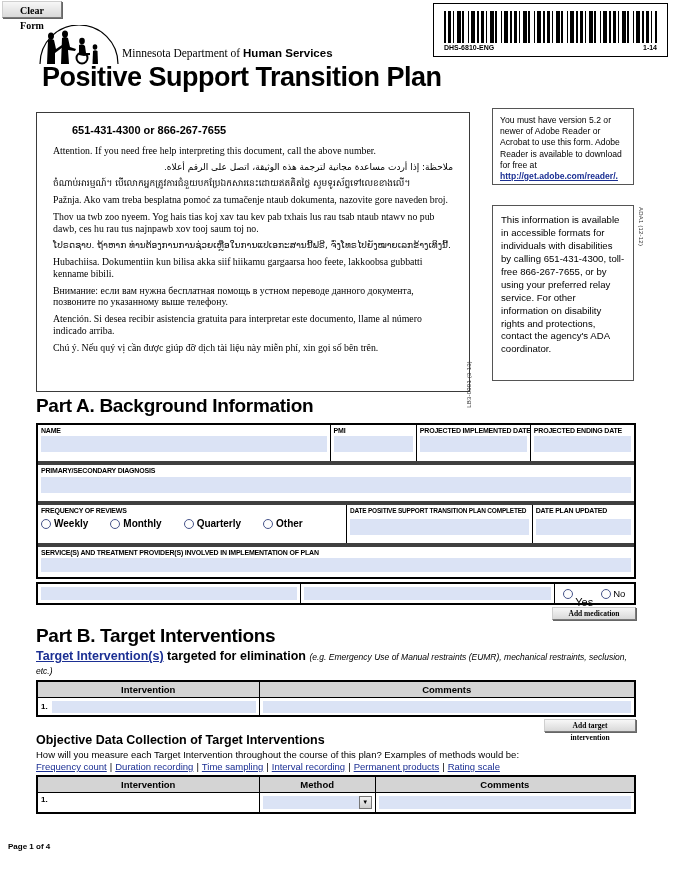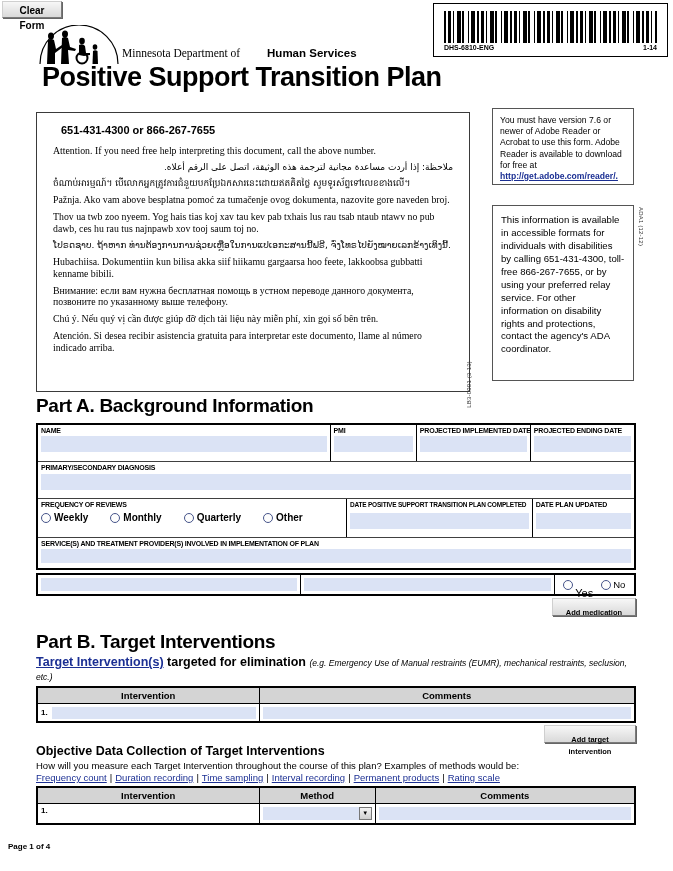--- a/index.html
+++ b/index.html
@@ -4,76 +4,76 @@
 <style>
   html,body{margin:0;padding:0;background:#888;}
   .page{
     position:relative;width:673px;height:871px;background:#fff;overflow:hidden;
     font-family:"Liberation Sans",sans-serif;color:#000;
   }
   
   .win-btn{
     display:inline-block;background:linear-gradient(#f7f7f7,#d9d9d9);
     border:1px solid #7a7a7a;border-top-color:#cfcfcf;border-left-color:#cfcfcf;
-    box-shadow:1px 1px 0 #666;font-weight:bold;text-align:center;cursor:pointer;
+    box-shadow:1px 1px 0 #666;font-weight:bold;text-align:center;cursor:pointer;font-family:Liberation Serif, serif;
   }
   .field{background:#dbe3f5;}
   .radio{width:10px;height:10px;border-radius:50%;background:#fdfdfd;border:1.5px solid #46548a;box-sizing:border-box;flex:0 0 auto;}
   a.link{color:#1b2f93;text-decoration:underline;cursor:pointer;}
   .vtext{position:absolute;font-size:6px;color:#333;white-space:nowrap;letter-spacing:.2px;}
   
   .clear-form{position:absolute;left:2px;top:1px;width:60px;height:17px;font-size:10px;line-height:15px;}
   .logo{position:absolute;left:38px;top:25px;}
   .agency{position:absolute;left:122px;top:47px;font-size:11.5px;}
   .agency .serif{font-family:"Liberation Serif",serif;}
-  .agency b{font-family:"Liberation Sans",sans-serif;margin-left:24px;}
+  .agency b{font-family:"Liberation Sans",sans-serif;}
   .doc-title{position:absolute;left:42px;top:62px;font-size:27px;font-weight:bold;letter-spacing:-.5px;}
   .barcode-box{position:absolute;left:433px;top:3px;width:235px;height:54px;border:1px solid #000;box-sizing:border-box;padding:7px 10px 2px;}
   .bars{height:32px;background:repeating-linear-gradient(90deg,
       #000 0 2px,#fff 2px 4px,#000 4px 7px,#fff 7px 9px,#000 9px 10px,#fff 10px 13px,
       #000 13px 17px,#fff 17px 18px,#000 18px 20px,#fff 20px 24px,#000 24px 25px,
       #fff 25px 27px,#000 27px 31px,#fff 31px 33px);}
   .bar-labels{display:flex;justify-content:space-between;font-size:7px;font-weight:bold;margin-top:1px;}
   
   .lang-box{position:absolute;left:36px;top:112px;width:434px;height:280px;border:1px solid #3a3a3a;
     box-sizing:border-box;padding:11px 16px 4px 16px;}
-  .lang-box .phone{font-size:11px;font-weight:bold;margin:0 0 9px 8px;}
+  .lang-box .phone{font-size:11px;font-weight:bold;margin:0 0 9px 19px;}
   .lang-box p{margin:0 0 5.5px 0;font-size:9.8px;line-height:1.18;font-family:"Liberation Serif",serif;}
   .lang-box p.rtl{direction:rtl;text-align:right;}
   .lang-box p.sans{font-family:"DejaVu Sans",sans-serif;font-size:9px;}
   
   .adobe-box{position:absolute;left:492px;top:108px;width:142px;height:77px;border:1px solid #555;
     box-sizing:border-box;padding:6px 7px;font-size:8.6px;line-height:1.3;}
   .ada-box{position:absolute;left:492px;top:205px;width:142px;height:176px;border:1px solid #555;
     box-sizing:border-box;padding:8px 8px;font-size:9.6px;line-height:1.35;}
   
   .form-body{position:absolute;left:36px;top:395px;width:600px;}
   .part-heading{font-size:19px;font-weight:bold;margin:0 0 6px 0;letter-spacing:-.3px;}
   .ptable{border:2px solid #000;box-sizing:border-box;}
-  .prow{display:flex;border-top:1px solid #404040;}
+  .prow{display:flex;border-top:4px solid #404040;}
   .prow:first-child{border-top:none;}
   .pcell{box-sizing:border-box;border-left:1px solid #000;padding:2px 3px;}
   .pcell:first-child{border-left:none;}
   .flabel{font-size:7px;font-weight:bold;letter-spacing:-.2px;white-space:nowrap;}
   .radio-row{display:flex;align-items:center;margin-top:4px;}
   .radio-item{display:flex;align-items:center;gap:3px;margin-right:22px;}
   .radio-item span{font-size:10px;font-weight:bold;}
   
   .sec-heading{font-size:12.5px;font-weight:bold;margin:0;}
   .dtable{border:2px solid #000;box-sizing:border-box;}
   .dhead{display:flex;background:#d4d4d4;border-bottom:1px solid #000;}
   .dhead .hcell{box-sizing:border-box;border-left:1px solid #000;font-size:9.5px;font-weight:bold;
     text-align:center;padding:2px 0;}
   .dhead .hcell:first-child{border-left:none;}
   .drow{display:flex;}
   .dcell{box-sizing:border-box;border-left:1px solid #000;display:flex;align-items:center;padding:2px 3px;}
   .dcell:first-child{border-left:none;}
   .rownum{font-size:8px;font-weight:bold;margin-right:4px;}
   .btn-row{display:flex;justify-content:flex-end;margin-top:2px;}
-  .small-btn{font-size:7.5px;height:13px;line-height:12px;padding:8px 8px;}
+  .small-btn{font-size:7.5px;height:13px;line-height:12px;padding:0 8px;}
   .note-italic{font-style:italic;font-size:8.5px;font-weight:normal;}
   .question{font-size:9.5px;margin:2px 0 1px 0;}
   .mlinks{font-size:9.5px;margin:0 0 3px 0;}
   .mlinks .sep{margin:0 3px;}
   .dd-btn{width:13px;height:13px;box-sizing:border-box;margin-left:auto;background:linear-gradient(#f3f3f3,#cfcfcf);
     border:1px solid #777;font-size:6px;line-height:11px;text-align:center;cursor:pointer;}
   .footer{position:absolute;left:8px;top:842px;font-size:8px;font-weight:bold;}
 </style>
 </head>
 <body>
@@ -107,32 +107,32 @@
       <span>DHS-6810-ENG</span>
       <span>1-14</span>
     </div>
   </div>
 
   <div class="lang-box">
     <div class="phone" style="font-family:'Liberation Sans',sans-serif;">651-431-4300 or 866-267-7655</div>
     <p>Attention. If you need free help interpreting this document, call the above number.</p>
     <p class="rtl sans">ملاحظة: إذا أردت مساعدة مجانية لترجمة هذه الوثيقة، اتصل على الرقم أعلاه.</p>
     <p class="sans">ចំណាប់អារម្មណ៍។ បើលោកអ្នកត្រូវការជំនួយបកប្រែឯកសារនេះដោយឥតគិតថ្លៃ សូមទូរស័ព្ទទៅលេខខាងលើ។</p>
-    <p>Pažnja. Ako vam above besplatna pomoć za tumačenje ovog dokumenta, nazovite gore naveden broj.</p>
+    <p>Pažnja. Ako vam treba besplatna pomoć za tumačenje ntaub dokumenta, nazovite gore naveden broj.</p>
     <p>Thov ua twb zoo nyeem. Yog hais tias koj xav tau kev pab txhais lus rau tsab ntaub ntawv no pub dawb, ces hu rau tus najnpawb xov tooj saum toj no.</p>
     <p class="sans">ໂປຣດຊາບ. ຖ້າຫາກ ທ່ານຕ້ອງການການຊ່ວຍເຫຼືອໃນການແປເອກະສານນີ້ຟຣີ, ຈົ່ງໂທຣໄປຍັງໝາຍເລກຂ້າງເທິງນີ້.</p>
     <p>Hubachiisa. Dokumentiin kun bilisa akka siif hiikamu gargaarsa hoo feete, lakkoobsa gubbatti kenname bibili.</p>
     <p>Внимание: если вам нужна бесплатная помощь в устном переводе данного документа, позвоните по указанному выше телефону.</p>
+    <p>Atención. Si desea recibir asistencia gratuita para interpretar este documento, llame al número indicado arriba.</p>
     <p>Chú ý. Nếu quý vị cần được giúp đỡ dịch tài liệu này miễn phí, xin gọi số bên trên.</p>
-    <p>Atención. Si desea recibir asistencia gratuita para interpretar este documento, llame al número indicado arriba.</p>
     <div class="vtext" style="right:3px;top:248px;transform:rotate(-90deg);transform-origin:right top;">LB3-0001 (3-13)</div>
   </div>
 
   <div class="adobe-box">
-    <span>You must have version 7.6 or newer of Adobe Reader or Acrobat to use this form. Adobe Reader is available to download for free at </span><a class="link" style="font-weight:bold;">http://get.adobe.com/reader/.</a>
+    <span>You must have version 5.2 or newer of Adobe Reader or Acrobat to use this form. Adobe Reader is available to download for free at </span><a class="link" style="font-weight:bold;">http://get.adobe.com/reader/.</a>
   </div>
 
   <div class="ada-box">This information is available in accessible formats for individuals with disabilities by calling 651-431-4300, toll-free 866-267-7655, or by using your preferred relay service. For other information on disability rights and protections, contact the agency's ADA coordinator.</div>
   <div class="vtext" style="left:644px;top:207px;transform:rotate(90deg);transform-origin:left top;">ADA1 (12-12)</div>
 
   <div class="form-body">
 
     <div class="part-heading">Part A. Background Information</div>
 
     <div class="ptable">
@@ -220,21 +220,21 @@
               <span class="radio"></span>
               <span style="font-size:9.5px;">No</span>
             </div>
         </div>
       </div>
     </div>
     <div class="btn-row">
       <button class="win-btn small-btn" style="width:84px;">Add medication</button>
     </div>
 
-    <div class="part-heading" style="margin-top:15px;margin-bottom:2px;">Part B. Target Interventions</div>
+    <div class="part-heading" style="margin-top:5px;margin-bottom:2px;">Part B. Target Interventions</div>
 
     <div style="font-size:12.5px;font-weight:bold;">
       <a class="link">Target Intervention(s)</a><span> targeted for elimination</span>
       <span class="note-italic">(e.g. Emergency Use of Manual restraints (EUMR), mechanical restraints, seclusion, etc.)</span>
     </div>
 
     <div class="dtable" style="margin-top:3px;">
       <div class="dhead" style="height:15px;">
         <div class="hcell" style="width:222px;">Intervention</div>
         <div class="hcell" style="width:378px;">Comments</div>

